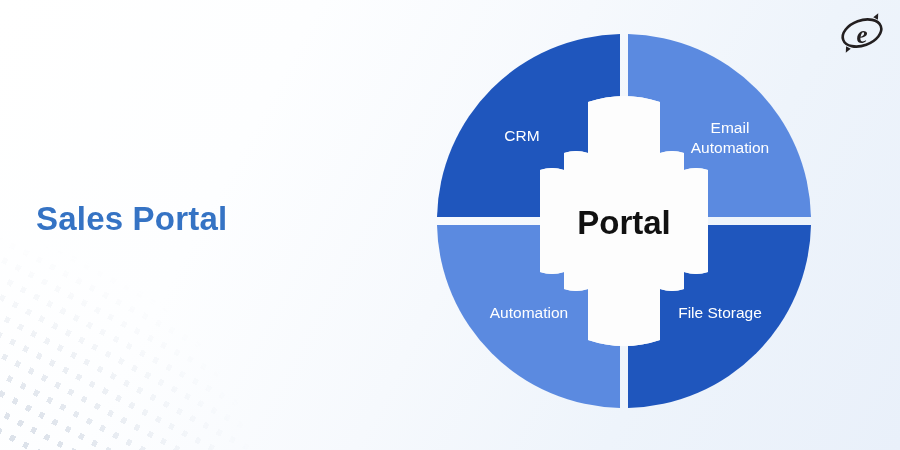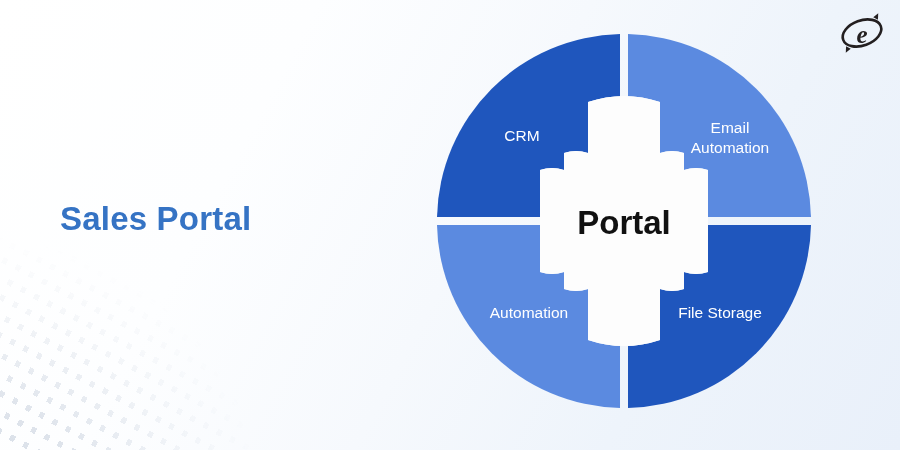--- a/index.html
+++ b/index.html
@@ -59,21 +59,21 @@
         rgba(0,0,0,0.75) 38%,
         rgba(0,0,0,0.25) 68%,
         rgba(0,0,0,0) 92%);
     mask-composite: intersect;
     pointer-events: none;
   }
 
   
   .headline {
     position: absolute;
-    left: 60px;
+    left: 36px;
     top: 200px;
     font-size: 33px;
     font-weight: bold;
     letter-spacing: 0.2px;
     color: #3573c4;
     white-space: nowrap;
   }
 
   
   .logo {

